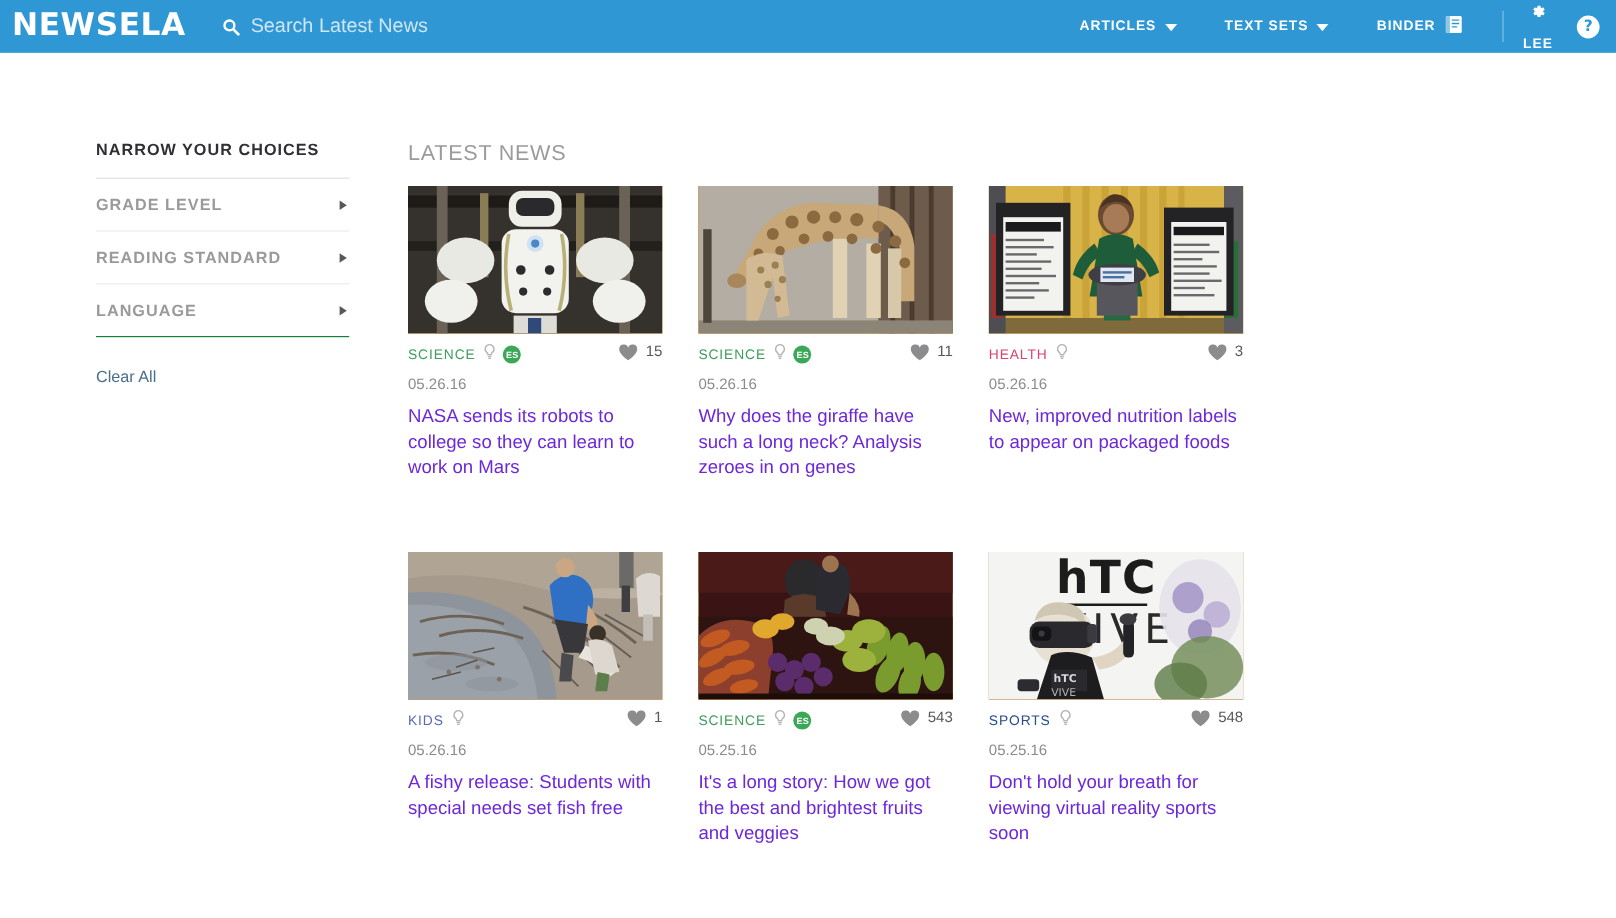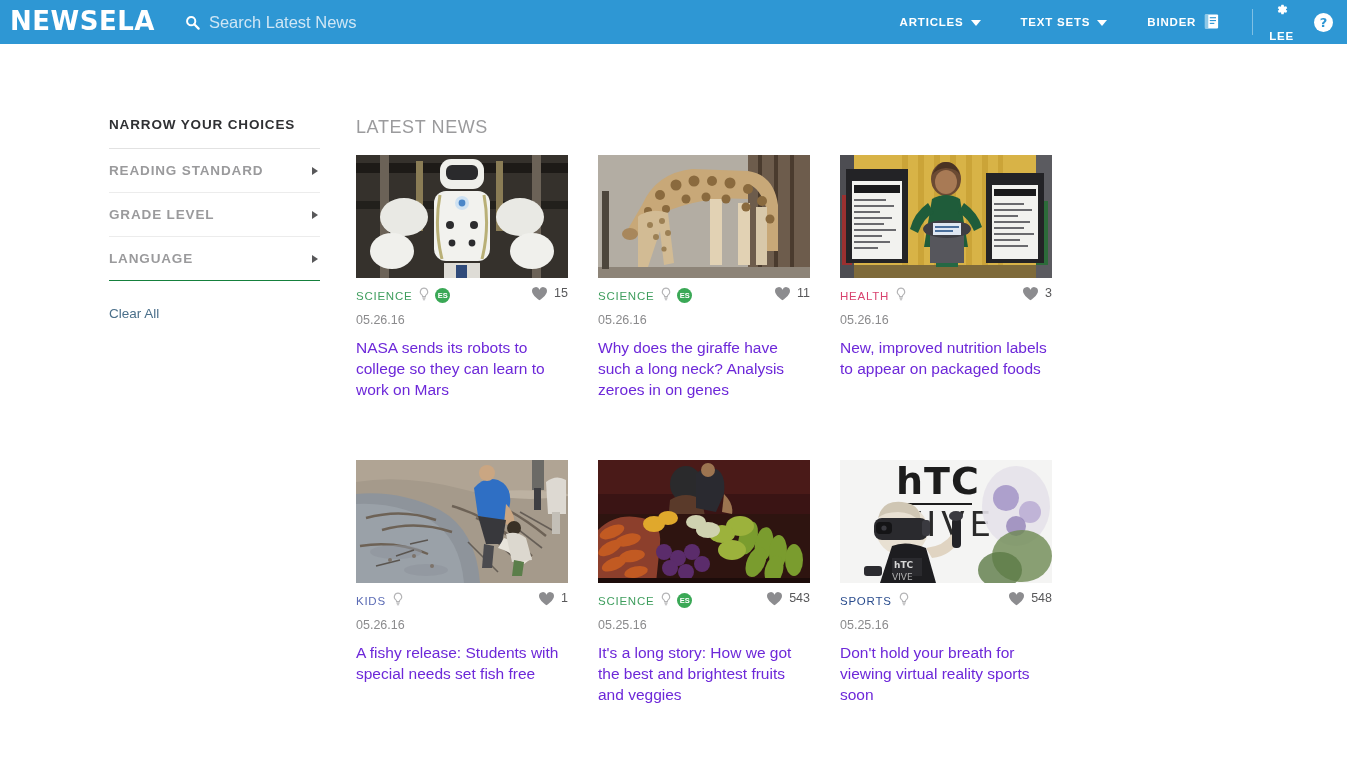--- a/index.html
+++ b/index.html
@@ -119,21 +119,21 @@
     justify-content: center;
     cursor: pointer;
     margin-left: 6px;
     font-family: "DejaVu Sans", sans-serif;
   }
 
   
   .page {
     display: flex;
     padding-top: 73px;
-    padding-left: 109px;
+    padding-left: 80px;
   }
 
   
   .sidebar { width: 211px; flex: none; padding-right: 0px; }
   .sidebar-title {
     font-size: 13.5px;
     font-weight: bold;
     letter-spacing: 0.85px;
     color: #2f3033;
     padding-bottom: 16px;
@@ -162,21 +162,21 @@
   }
   .clear-all {
     display: inline-block;
     margin-top: 25px;
     font-size: 13.5px;
     color: #4a6f8a;
     cursor: pointer;
   }
 
   
-  .content { margin-left: 36px; }
+  .content { margin-left: 49px; }
   .section-title {
     font-size: 18px;
     color: #9b9b9d;
     letter-spacing: 0.6px;
     margin-bottom: 17px;
   }
   .grid {
     display: grid;
     grid-template-columns: repeat(3, 212px);
     column-gap: 30px;
@@ -294,26 +294,26 @@
     <div class="help-btn">?</div>
   </div>
 </div>
 
 <div class="page">
 
   <div class="sidebar">
     <div class="sidebar-title">NARROW YOUR CHOICES</div>
 
     <div class="filter-row">
+      <span class="filter-label">GRADE LEVEL</span>
+      <span class="filter-caret"></span>
+    </div>
+
+    <div class="filter-row">
       <span class="filter-label">READING STANDARD</span>
-      <span class="filter-caret"></span>
-    </div>
-
-    <div class="filter-row">
-      <span class="filter-label">GRADE LEVEL</span>
       <span class="filter-caret"></span>
     </div>
 
     <div class="filter-row">
       <span class="filter-label">LANGUAGE</span>
       <span class="filter-caret"></span>
     </div>
 
     <span class="clear-all">Clear All</span>
   </div>

